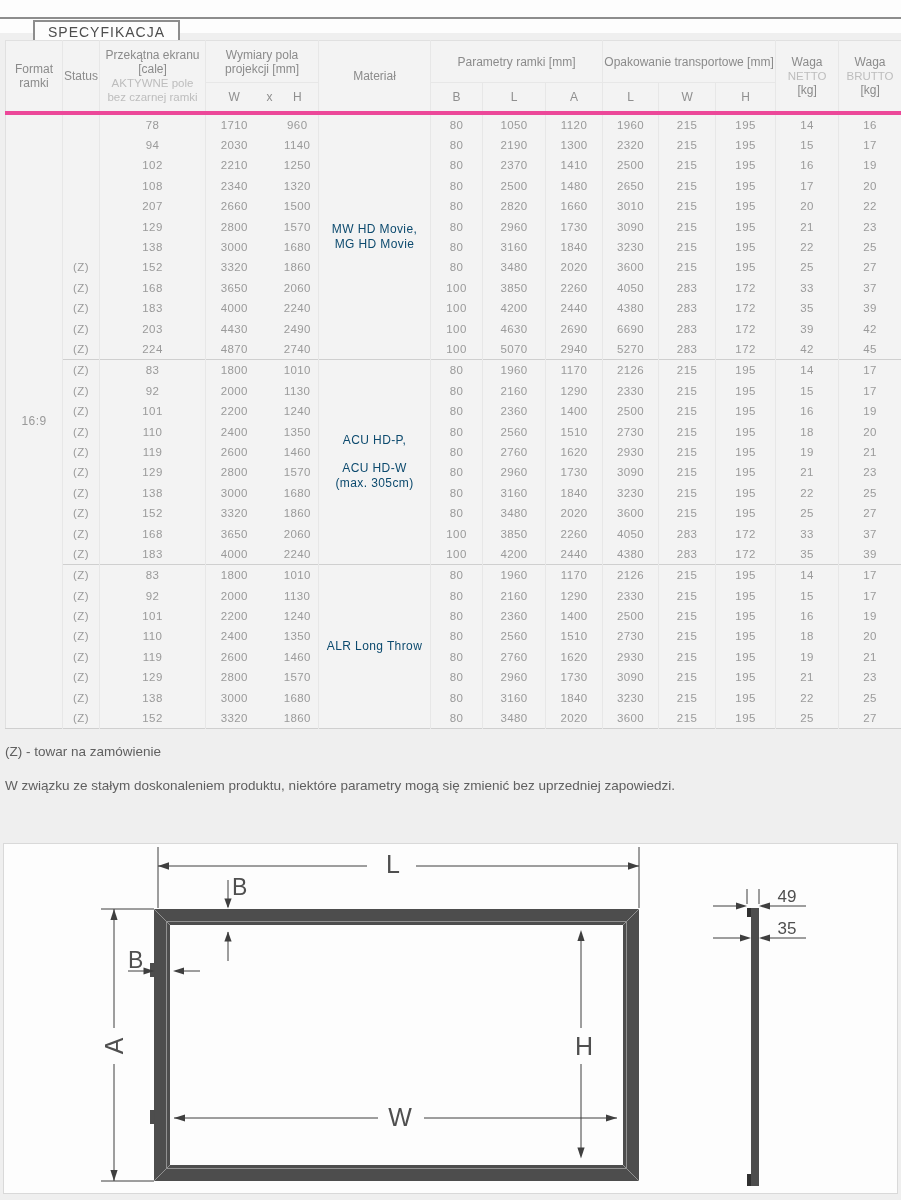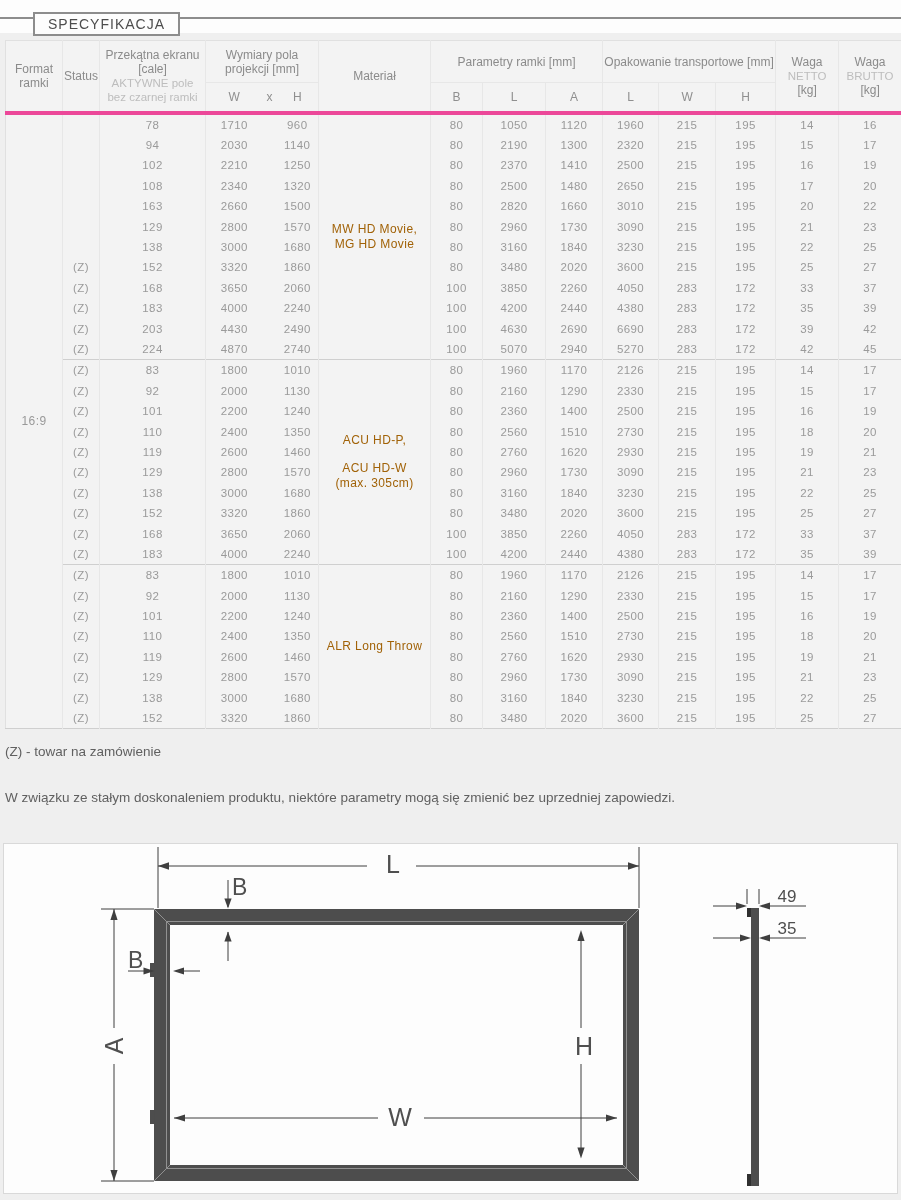--- a/index.html
+++ b/index.html
@@ -1,42 +1,42 @@
 <!DOCTYPE html>
 <html><head>
 <meta charset="utf-8">
 <style>
   html,body{margin:0;padding:0;background:#ffffff;}
   .page{position:relative;width:901px;height:1200px;background:#efefef;font-family:"Liberation Sans",sans-serif;overflow:hidden;}
   .top-strip{position:absolute;top:0;left:0;width:100%;height:33px;background:#fdfdfd;}
   .rule{position:absolute;top:17px;left:0;width:100%;height:2px;background:#8d8d8d;}
-  .spec-box{position:absolute;top:12px;left:33px;background:#fdfdfd;border:2px solid #8d8d8d;padding:2px 13px;font-size:14px;letter-spacing:1px;color:#4d4d4d;white-space:nowrap;}
+  .spec-box{position:absolute;top:20px;left:33px;background:#fdfdfd;border:2px solid #8d8d8d;padding:2px 13px;font-size:14px;letter-spacing:1px;color:#4d4d4d;white-space:nowrap;}
 
   table.spec{position:absolute;top:40px;left:5px;width:896px;border-collapse:collapse;table-layout:fixed;
              background:#f3f3f3;border:1px solid #e0e0e0;border-bottom:1px solid #cfcfcf;}
   .spec th{font-weight:normal;color:#8b8b8b;font-size:12px;line-height:14px;padding:2px 1px;text-align:center;vertical-align:middle;}
   .spec tr.main{height:42px;}
   .spec tr.sub{height:30px;}
   .spec tr.sub th{font-size:12px;color:#8f8f8f;}
   .spec th .light, .spec .light{color:#bdbdbd;display:block;font-size:11.5px;}
   .spec th .tt{display:block;}
   .spec th.xcol{font-size:10px;color:#ababab;}
   .spec td{height:20.4px;padding:0 1px;font-size:11.5px;color:#9a9a9a;text-align:center;letter-spacing:0.4px;vertical-align:middle;white-space:nowrap;}
   .bl{border-left:1px solid #e7e7e7;}
   .gb{border-bottom:1px solid #e7e7e7;}
   .spec tbody tr:first-child td{border-top:4px solid #ec4899;}
   .spec tr.group-start td{border-top:1px solid #cfcfcf;}
   td.c-format{font-size:12px;color:#999;}
-  td.c-mat{font-size:12px;color:#a16207;white-space:normal;}
+  td.c-mat{font-size:12px;color:#0c4a6e;white-space:normal;}
   td.c-mat div{line-height:15px;}
   td.c-mat div.gap{height:13px;}
 
   .notes{position:absolute;left:5px;top:743px;font-size:13.5px;color:#606060;}
   .notes div{line-height:18px;}
-  .note-z{margin-bottom:28px;}
+  .note-z{margin-bottom:16px;}
 
   .diagram{position:absolute;left:3px;top:843px;width:893px;height:349px;background:#fdfdfd;border:1px solid #d9d9d9;}
   .dim-line{stroke:#3f3f3f;stroke-width:1;fill:none;}
   .dim-arrow{fill:#3f3f3f;stroke:none;}
   .bevel{stroke:#919191;stroke-width:1;fill:none;}
   .dim-text{fill:#4f4f4f;font-family:"Liberation Sans",sans-serif;}
 </style>
 </head>
 <body>
 
@@ -161,21 +161,21 @@
           <td class="c-l bl">2500</td>
           <td class="c-a bl">1480</td>
           <td class="c-l2 bl">2650</td>
           <td class="c-w2 bl">215</td>
           <td class="c-h2 bl">195</td>
           <td class="c-net bl">17</td>
           <td class="c-gross bl">20</td>
         </tr>
         <tr>
           <td class="c-status bl"></td>
-          <td class="c-diag bl">163</td>
+          <td class="c-diag bl">207</td>
           <td class="c-w bl">2660</td>
           <td class="c-x"></td>
           <td class="c-h">1500</td>
           <td class="c-b bl">80</td>
           <td class="c-l bl">2820</td>
           <td class="c-a bl">1660</td>
           <td class="c-l2 bl">3010</td>
           <td class="c-w2 bl">215</td>
           <td class="c-h2 bl">195</td>
           <td class="c-net bl">20</td>

